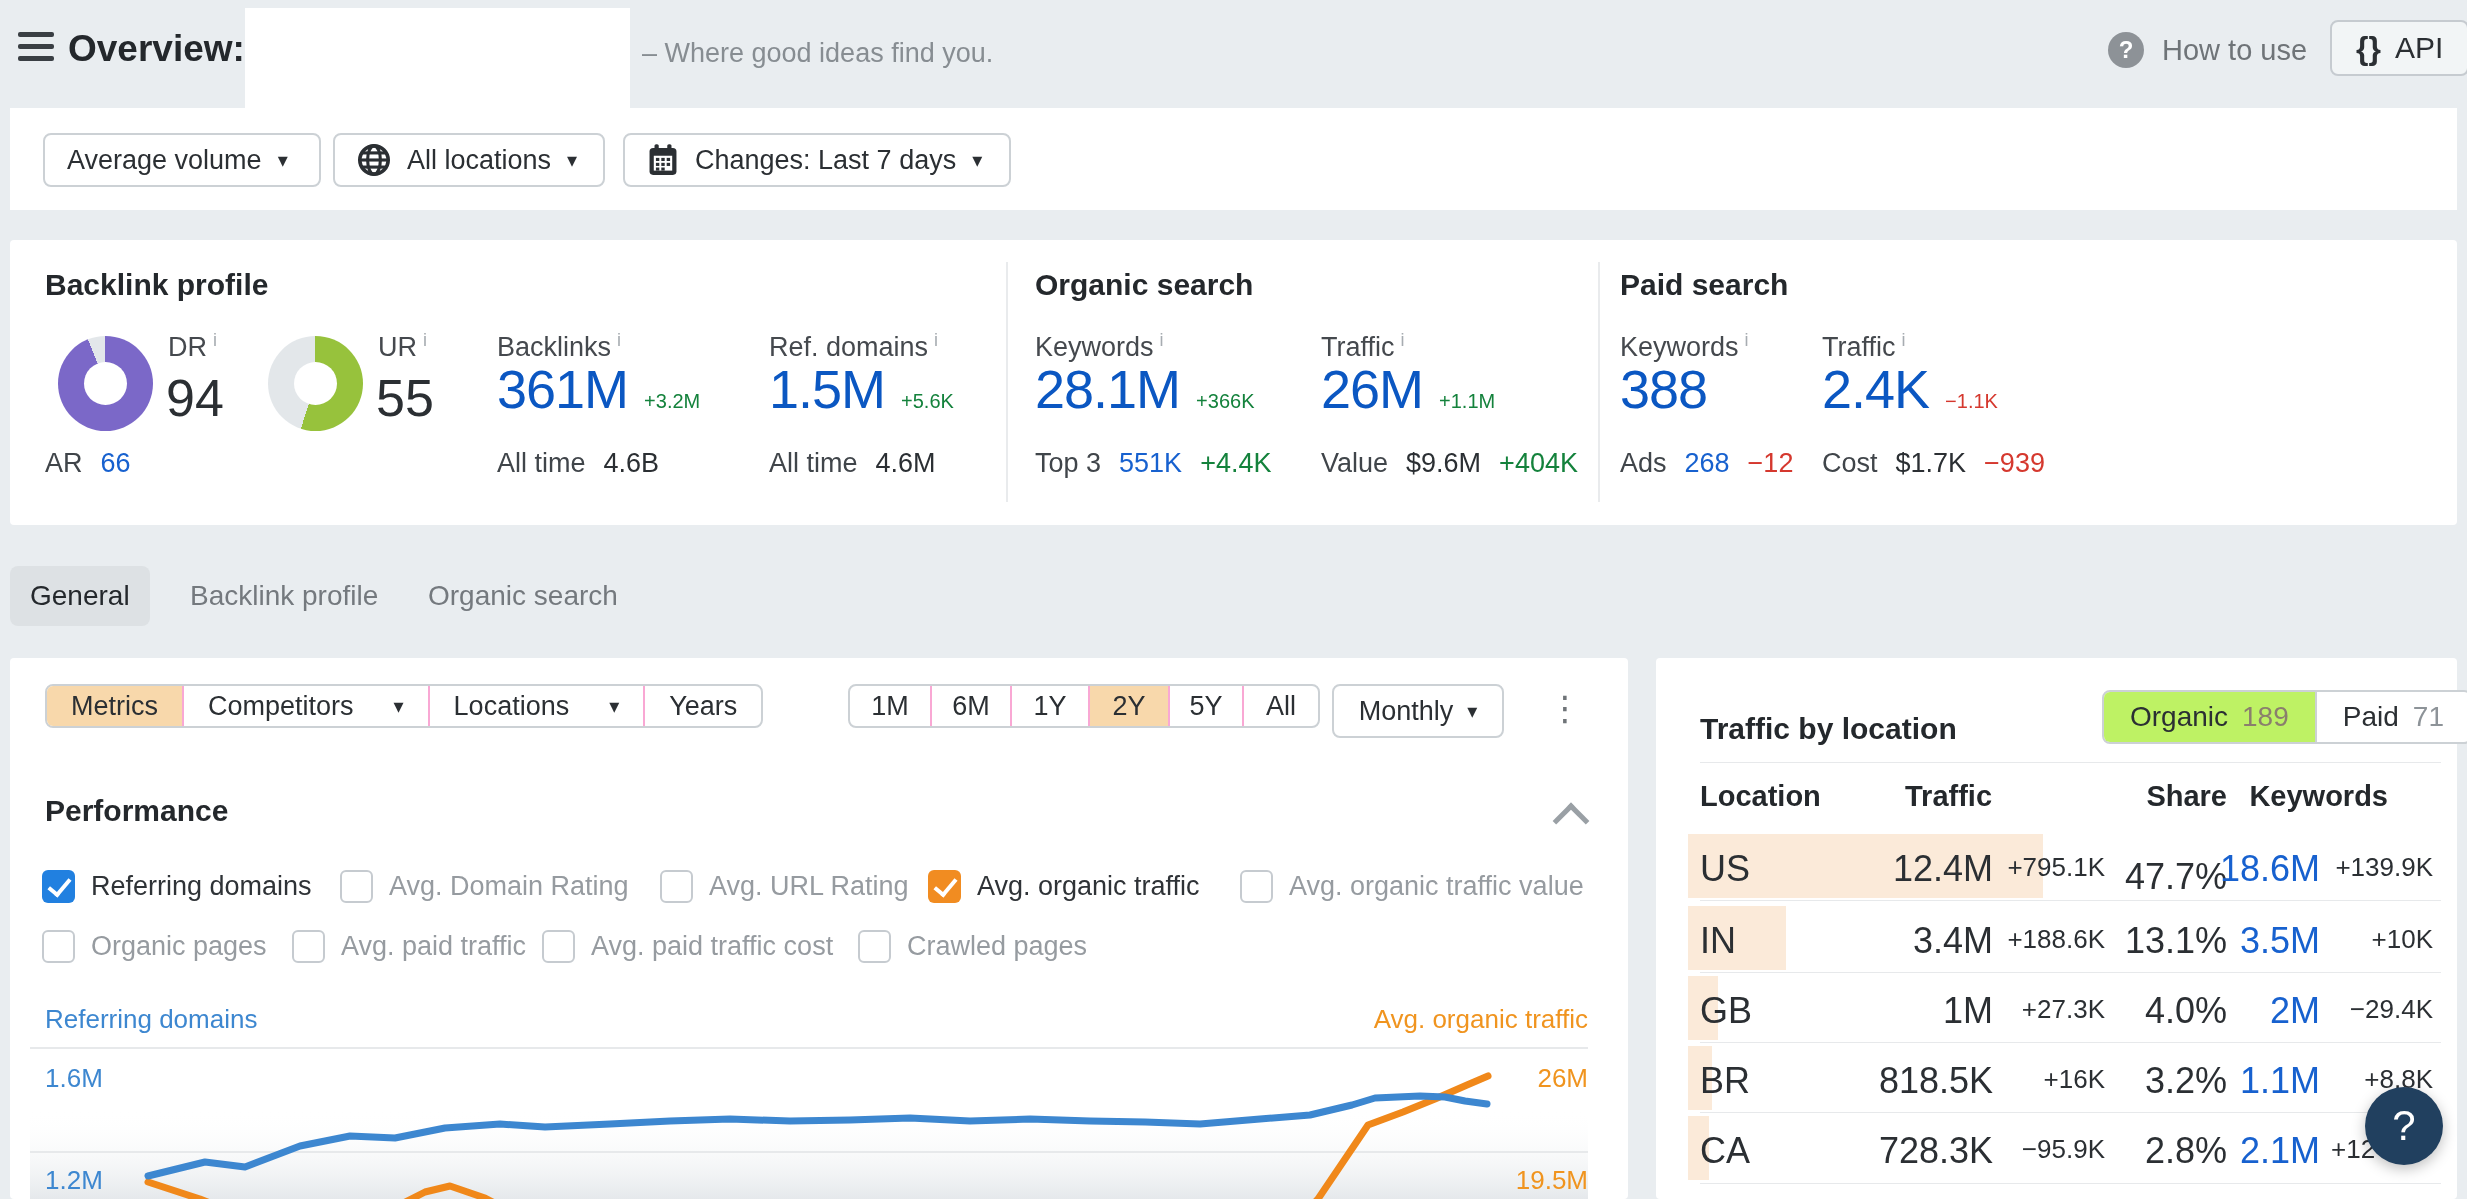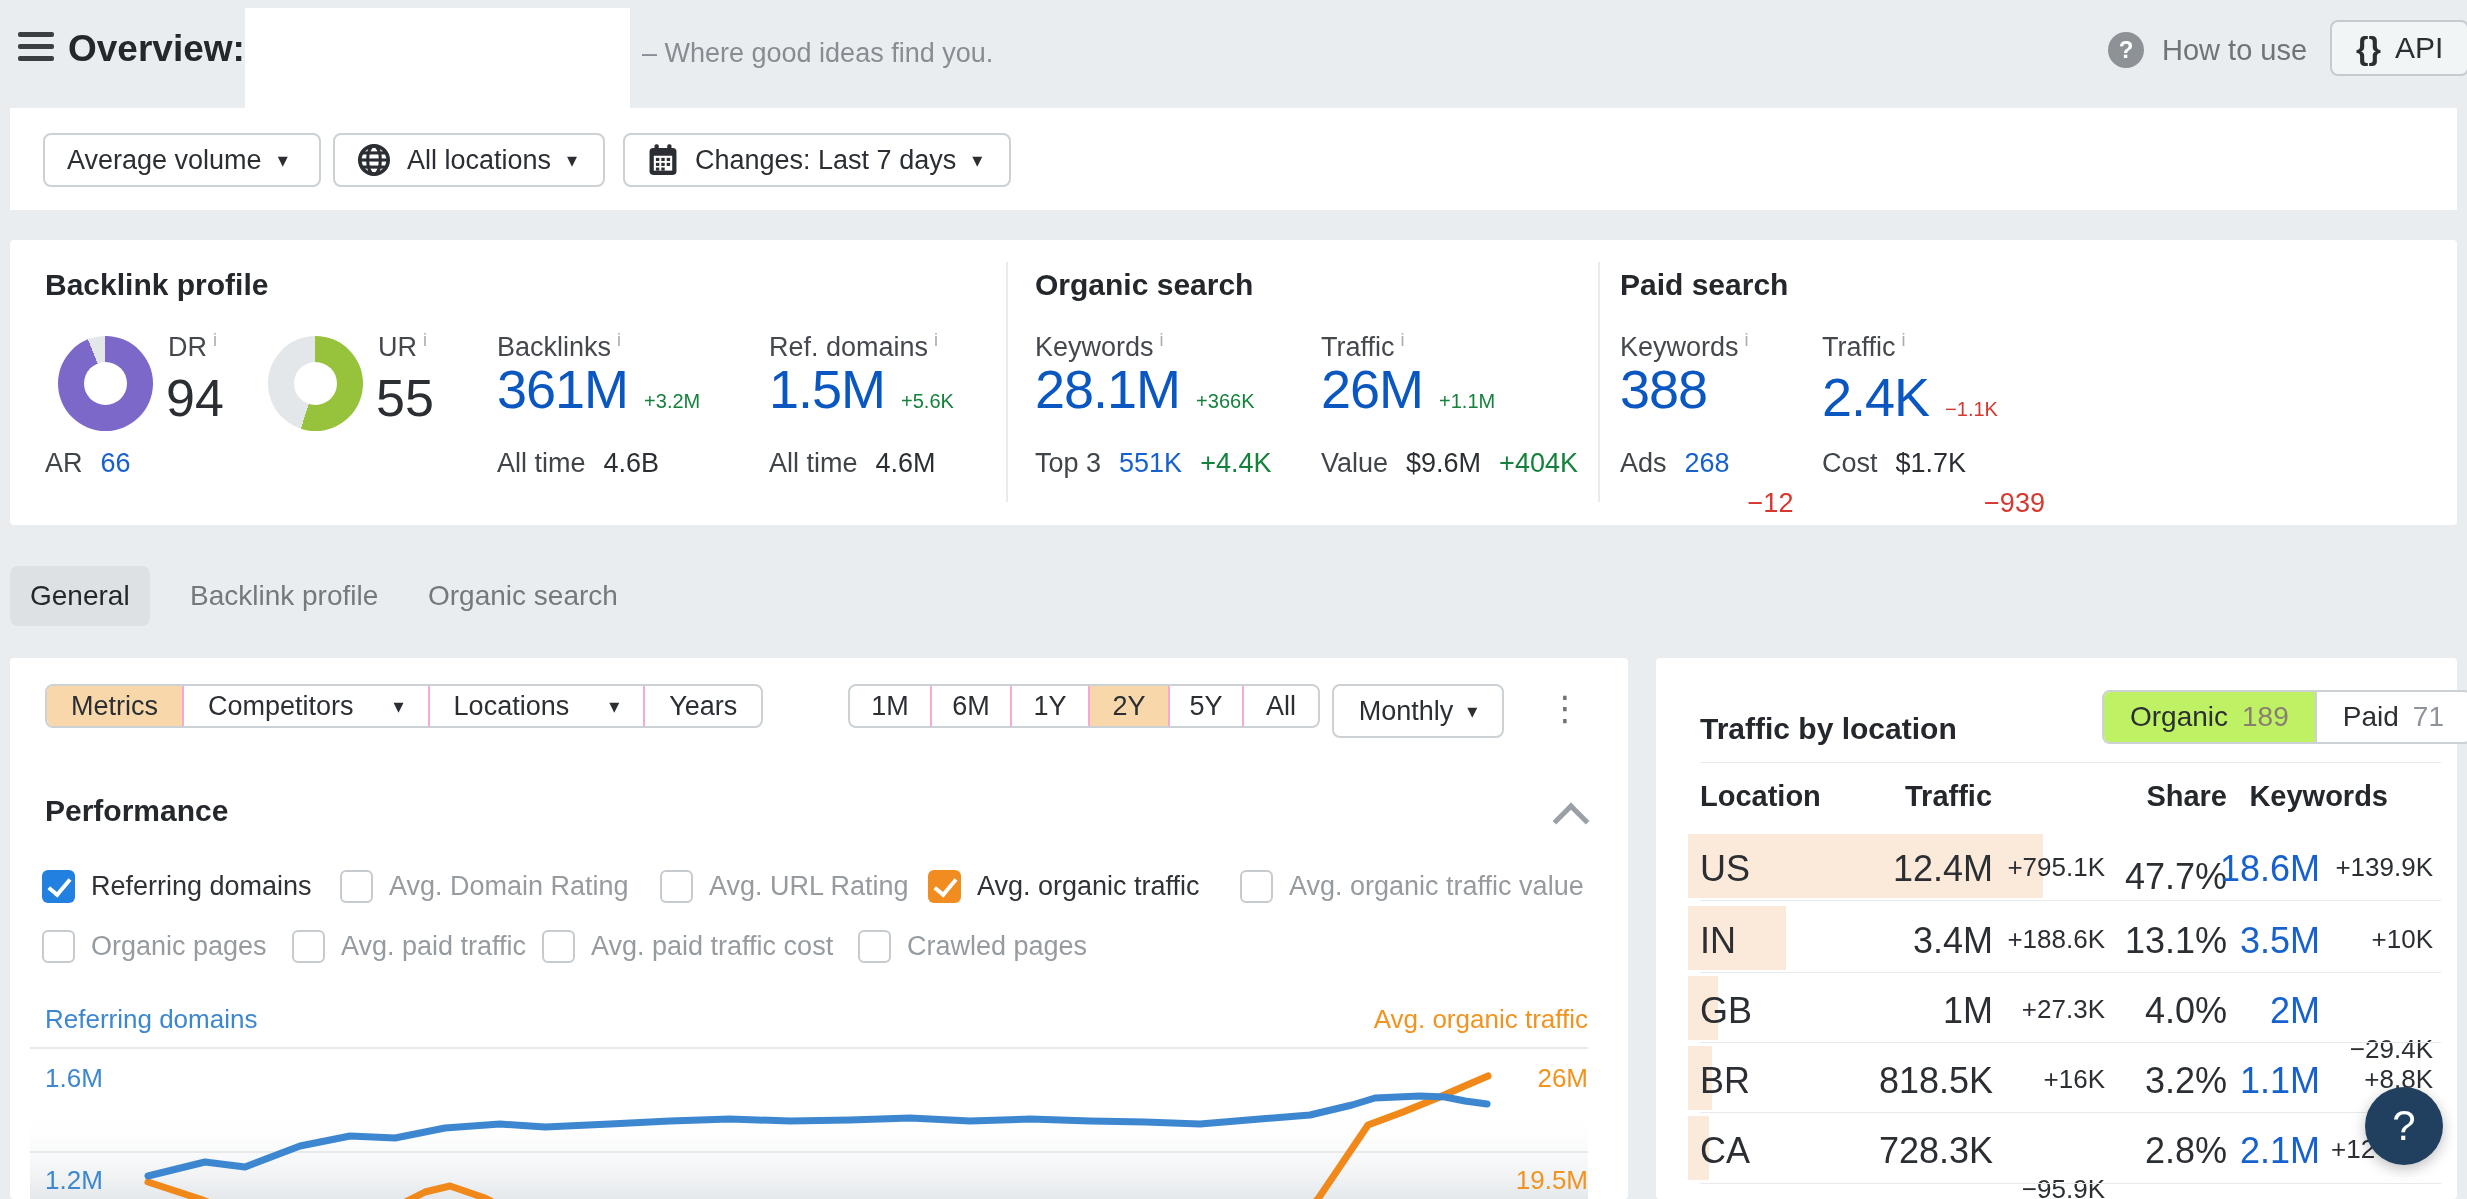--- a/index.html
+++ b/index.html
@@ -22,21 +22,21 @@
   
   .fbtn { position:absolute; top:133px; height:54px; display:flex; align-items:center; gap:16px; padding:0 22px; border:2px solid #ccd1d5; border-radius:8px; background:#fff; font-size:27px; color:#2b2f33; }
   .caret { font-size:20px; color:#2b2f33; }
 
   
   .sec-title { font-size:30px; font-weight:bold; color:#24282c; }
   .m-label { font-size:27px; color:#45494e; }
   .sup-i { font-size:18px; color:#a7acb1; vertical-align:super; margin-left:6px; }
   .bigv { font-size:54px; color:#0b57c2; letter-spacing:-1px; }
   .chg { font-size:20px; }
-  .up { color:#14823c; } .down { color:#d5382e;margin-top:40px; }
+  .up { color:#14823c; } .down { color:#d5382e; }
   .subrow { font-size:27px; color:#40454a; display:flex; gap:18px; }
   .subrow .v { color:#2b2f33; }
   .subrow .link { color:#1761cf; }
   .vline { position:absolute; width:2px; background:#e9ebed; }
   .donut { position:absolute; width:95px; height:95px; border-radius:50%; }
   .donut::after { content:""; position:absolute; left:26px; top:26px; width:43px; height:43px; border-radius:50%; background:#fff; }
   .dval { font-size:52px; color:#2b2f33; }
 
   
   .tab { position:absolute; top:566px; height:60px; display:flex; align-items:center; padding:0 20px; font-size:28px; color:#74797e; border-radius:8px; }

